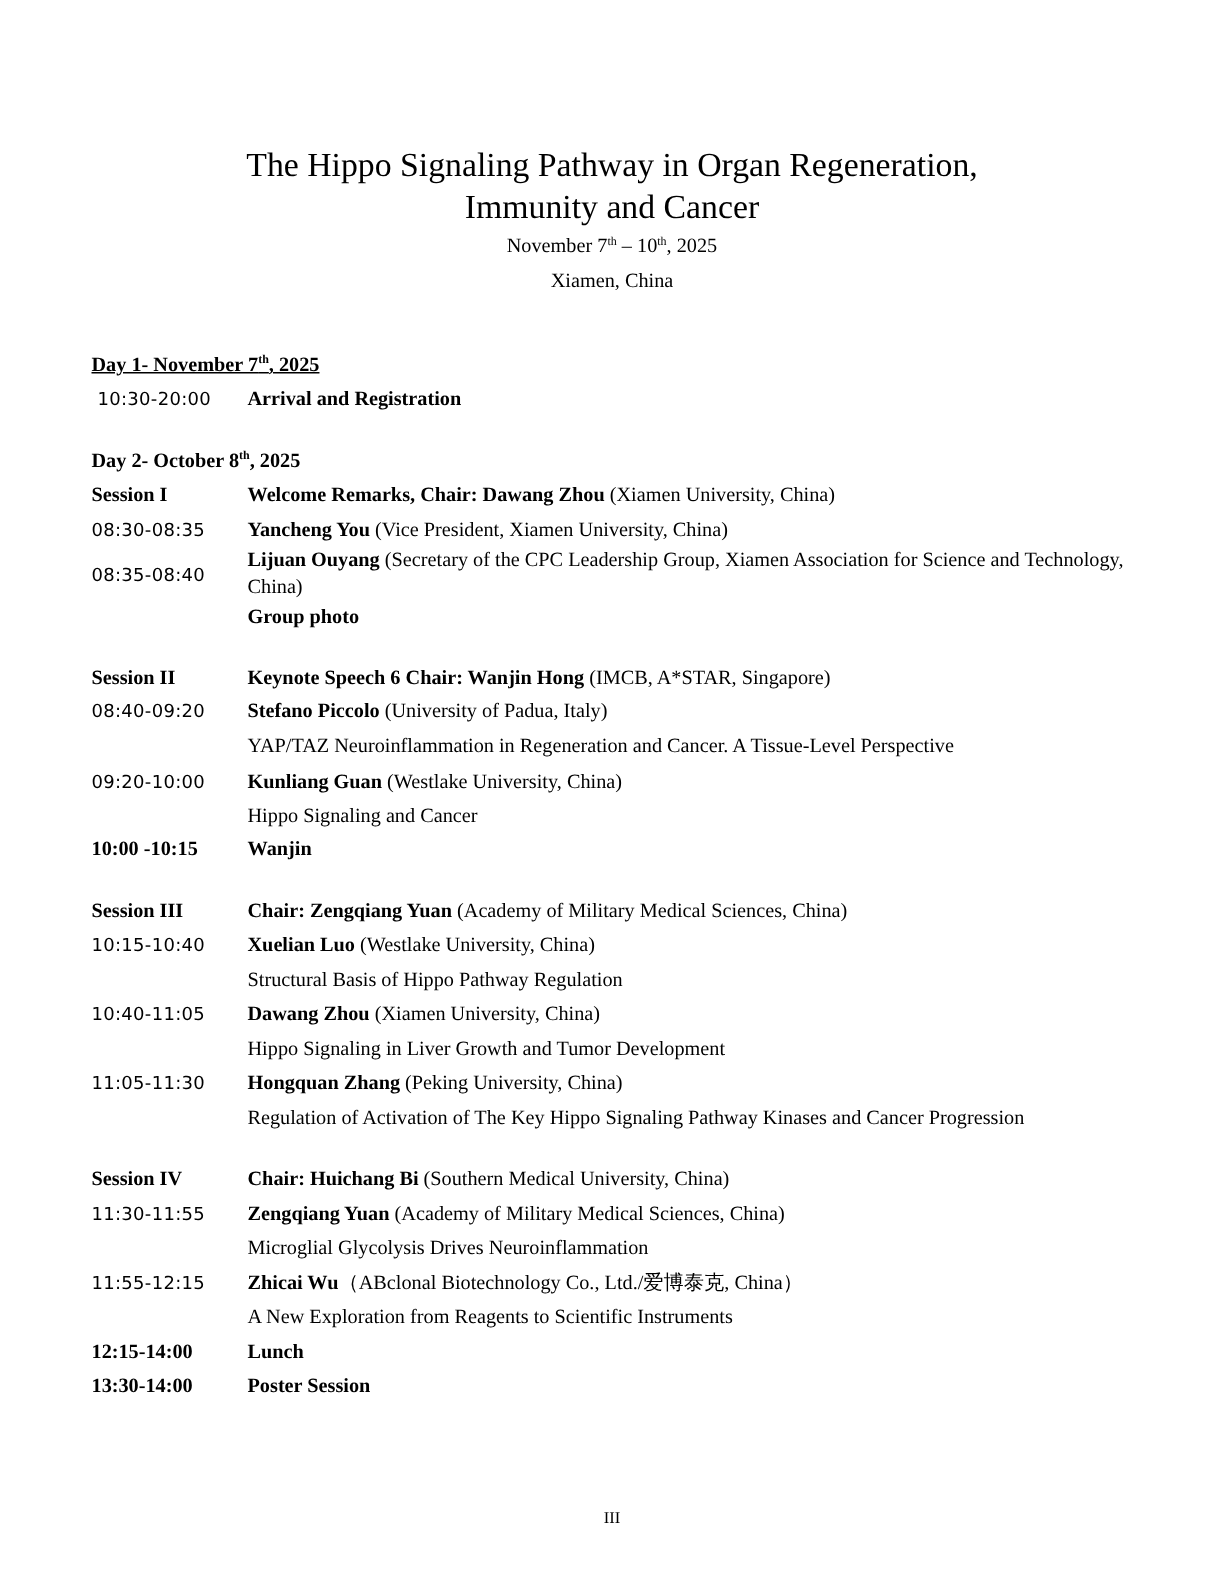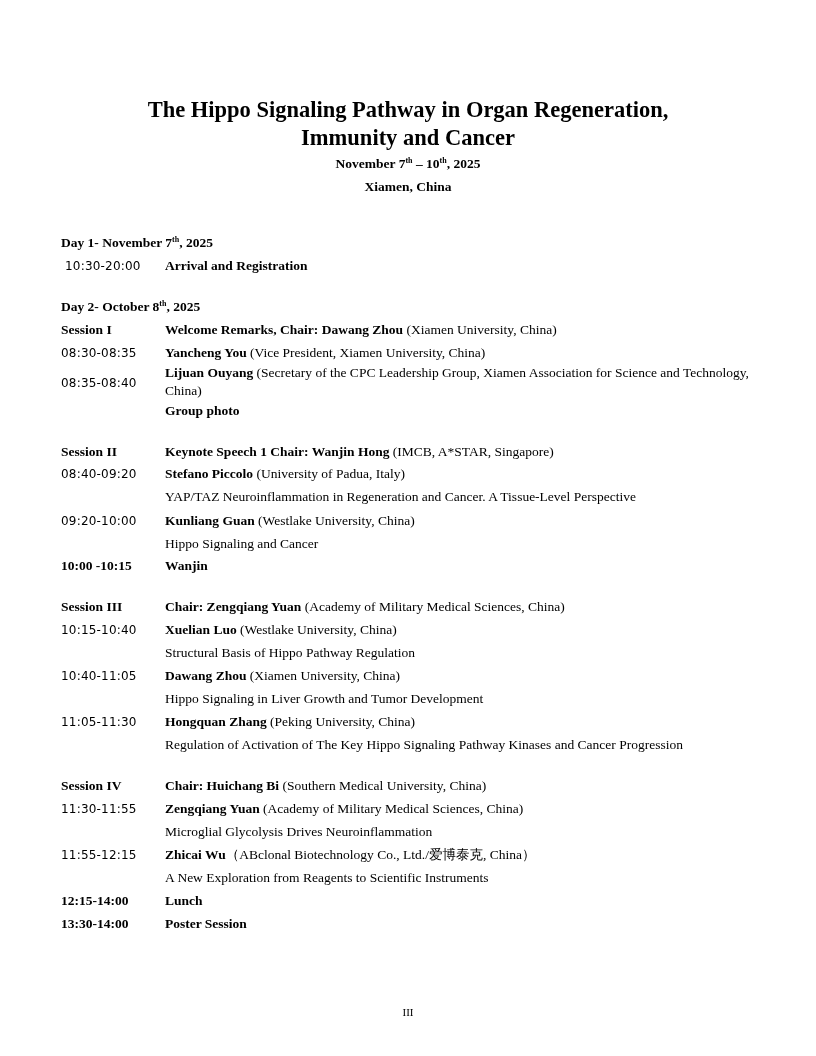--- a/index.html
+++ b/index.html
@@ -1,18 +1,18 @@
 <!DOCTYPE html>
 <html><head>
 <meta charset="utf-8">
 <style>
   html, body { margin: 0; padding: 0; background: #ffffff; }
   body { width: 816px; height: 1056px; position: relative; overflow: hidden;
          font-family: "Liberation Serif", "DejaVu Serif", serif; color: #000; }
-  .title { position: absolute; left: 0; width: 816px; text-align: center; font-weight: bold; }
+  .title { position: absolute; left: 0; width: 816px; text-align: center; font-weight: normal; }
   .t1 { top: 96px; font-size: 22.5px; line-height: 28px; }
   .t2 { top: 124px; font-size: 22.5px; line-height: 28px; }
   .t3 { top: 155px; font-size: 13.5px; line-height: 18px; }
   .t4 { top: 178px; font-size: 13.5px; line-height: 18px; }
   sup { font-size: 8px; vertical-align: top; position: relative; top: -3px; }
   .day { position: absolute; left: 61px; font-size: 13.5px; font-weight: bold; line-height: 18px; }
   .row { position: absolute; left: 61px; width: 720px; font-size: 13.5px; line-height: 18px; }
   .row .c1 { position: absolute; left: 0; top: 0; width: 100px; }
   .row .c2 { position: absolute; left: 104px; top: 0; width: 620px; }
   .sans { font-family: "DejaVu Sans", "Liberation Sans", sans-serif; font-size: 12px; letter-spacing: 0.2px; }
@@ -20,21 +20,21 @@
   .pagenum { position: absolute; top: 1006px; left: 0; width: 816px; text-align: center; font-size: 11px; font-weight: normal; }
 </style>
 </head>
 <body>
 
 <div class="title t1">The Hippo Signaling Pathway in Organ Regeneration,</div>
 <div class="title t2">Immunity and Cancer</div>
 <div class="title t3"><span>November 7</span><sup>th</sup><span> – 10</span><sup>th</sup><span>, 2025</span></div>
 <div class="title t4">Xiamen, China</div>
 
-<div class="day" style="top:234px;"><span>Day 1- November 7</span><sup>th</sup><span>, 2025</span></div>
+<div class="day" style="top:234px;text-decoration:underline;"><span>Day 1- November 7</span><sup>th</sup><span>, 2025</span></div>
 <div class="row" style="top:257px;">
   <span class="c1 sans" style="left:4px;">10:30-20:00</span>
   <span class="c2 b">Arrival and Registration</span>
 </div>
 
 <div class="day" style="top:298px;"><span>Day 2- October 8</span><sup>th</sup><span>, 2025</span></div>
 
 <div class="row" style="top:321px;">
   <span class="c1 b">Session I</span>
   <span class="c2"><b>Welcome Remarks, Chair: Dawang Zhou</b><span> (Xiamen University, China)</span></span>
@@ -46,21 +46,21 @@
 <div class="row" style="top:364px;">
   <span class="c1 sans" style="top:10px;">08:35-08:40</span>
   <span class="c2"><b>Lijuan Ouyang</b><span> (Secretary of the CPC Leadership Group, Xiamen Association for Science and Technology, China)</span></span>
 </div>
 <div class="row" style="top:402px;">
   <span class="c2 b">Group photo</span>
 </div>
 
 <div class="row" style="top:443px;">
   <span class="c1 b">Session II</span>
-  <span class="c2"><b>Keynote Speech 1 Chair: Wanjin Hong</b><span> (IMCB, A*STAR, Singapore)</span></span>
+  <span class="c2"><b>Keynote Speech 6 Chair: Wanjin Hong</b><span> (IMCB, A*STAR, Singapore)</span></span>
 </div>
 <div class="row" style="top:465px;">
   <span class="c1 sans">08:40-09:20</span>
   <span class="c2"><b>Stefano Piccolo</b><span> (University of Padua, Italy)</span></span>
 </div>
 <div class="row" style="top:488px;">
   <span class="c2">YAP/TAZ Neuroinflammation in Regeneration and Cancer. A Tissue-Level Perspective</span>
 </div>
 <div class="row" style="top:512px;">
   <span class="c1 sans">09:20-10:00</span>

